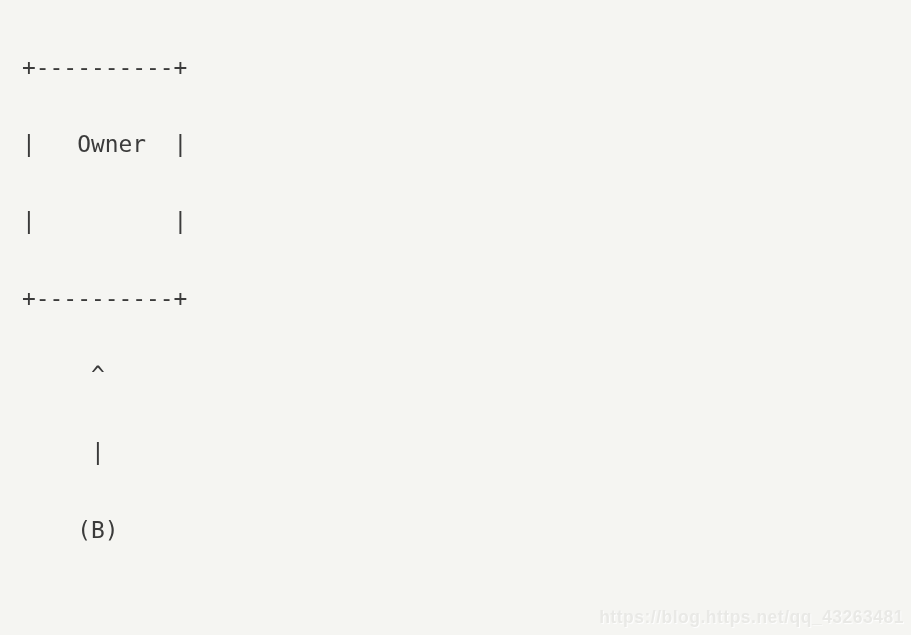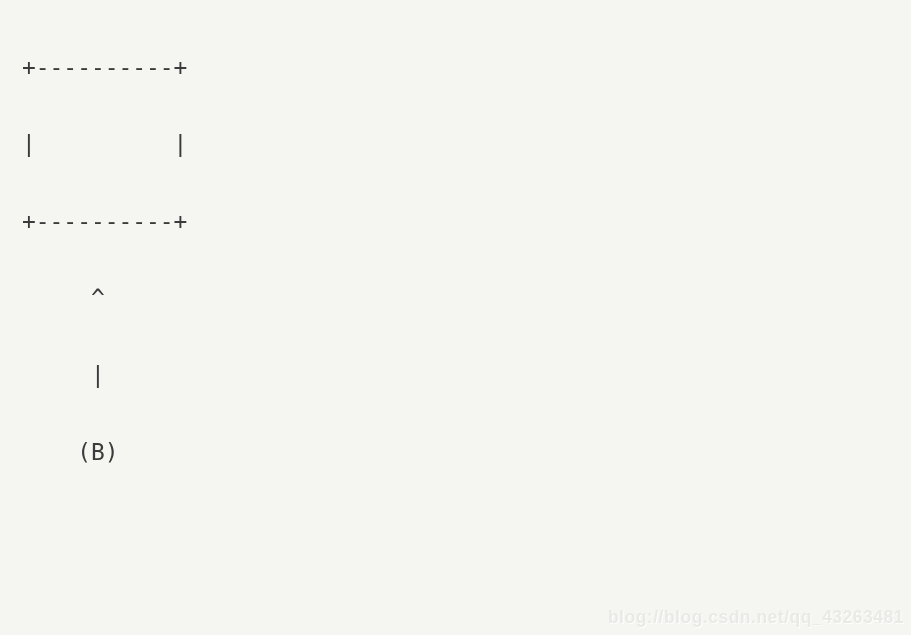--- a/index.html
+++ b/index.html
@@ -43,20 +43,21 @@
     text-shadow: 1px 1px 1px rgba(255,255,255,0.95);
     white-space: nowrap;
   }
 </style>
 </head>
 <body>
 
 <div class="canvas">
   <div class="art">
     <div class="line">+----------+</div>
+    <div class="line">|   Owner  |</div>
     <div class="line">|          |</div>
     <div class="line">+----------+</div>
     <div class="line">     ^</div>
     <div class="line">     |</div>
     <div class="line">    (B)</div>
     
     
     
     
     
@@ -66,14 +67,14 @@
     
     
     
     
     
     
     
     
     
   </div>
-  <div class="watermark">blog://blog.csdn.net/qq_43263481</div>
+  <div class="watermark">https://blog.https.net/qq_43263481</div>
 </div>
 
 </body></html>

